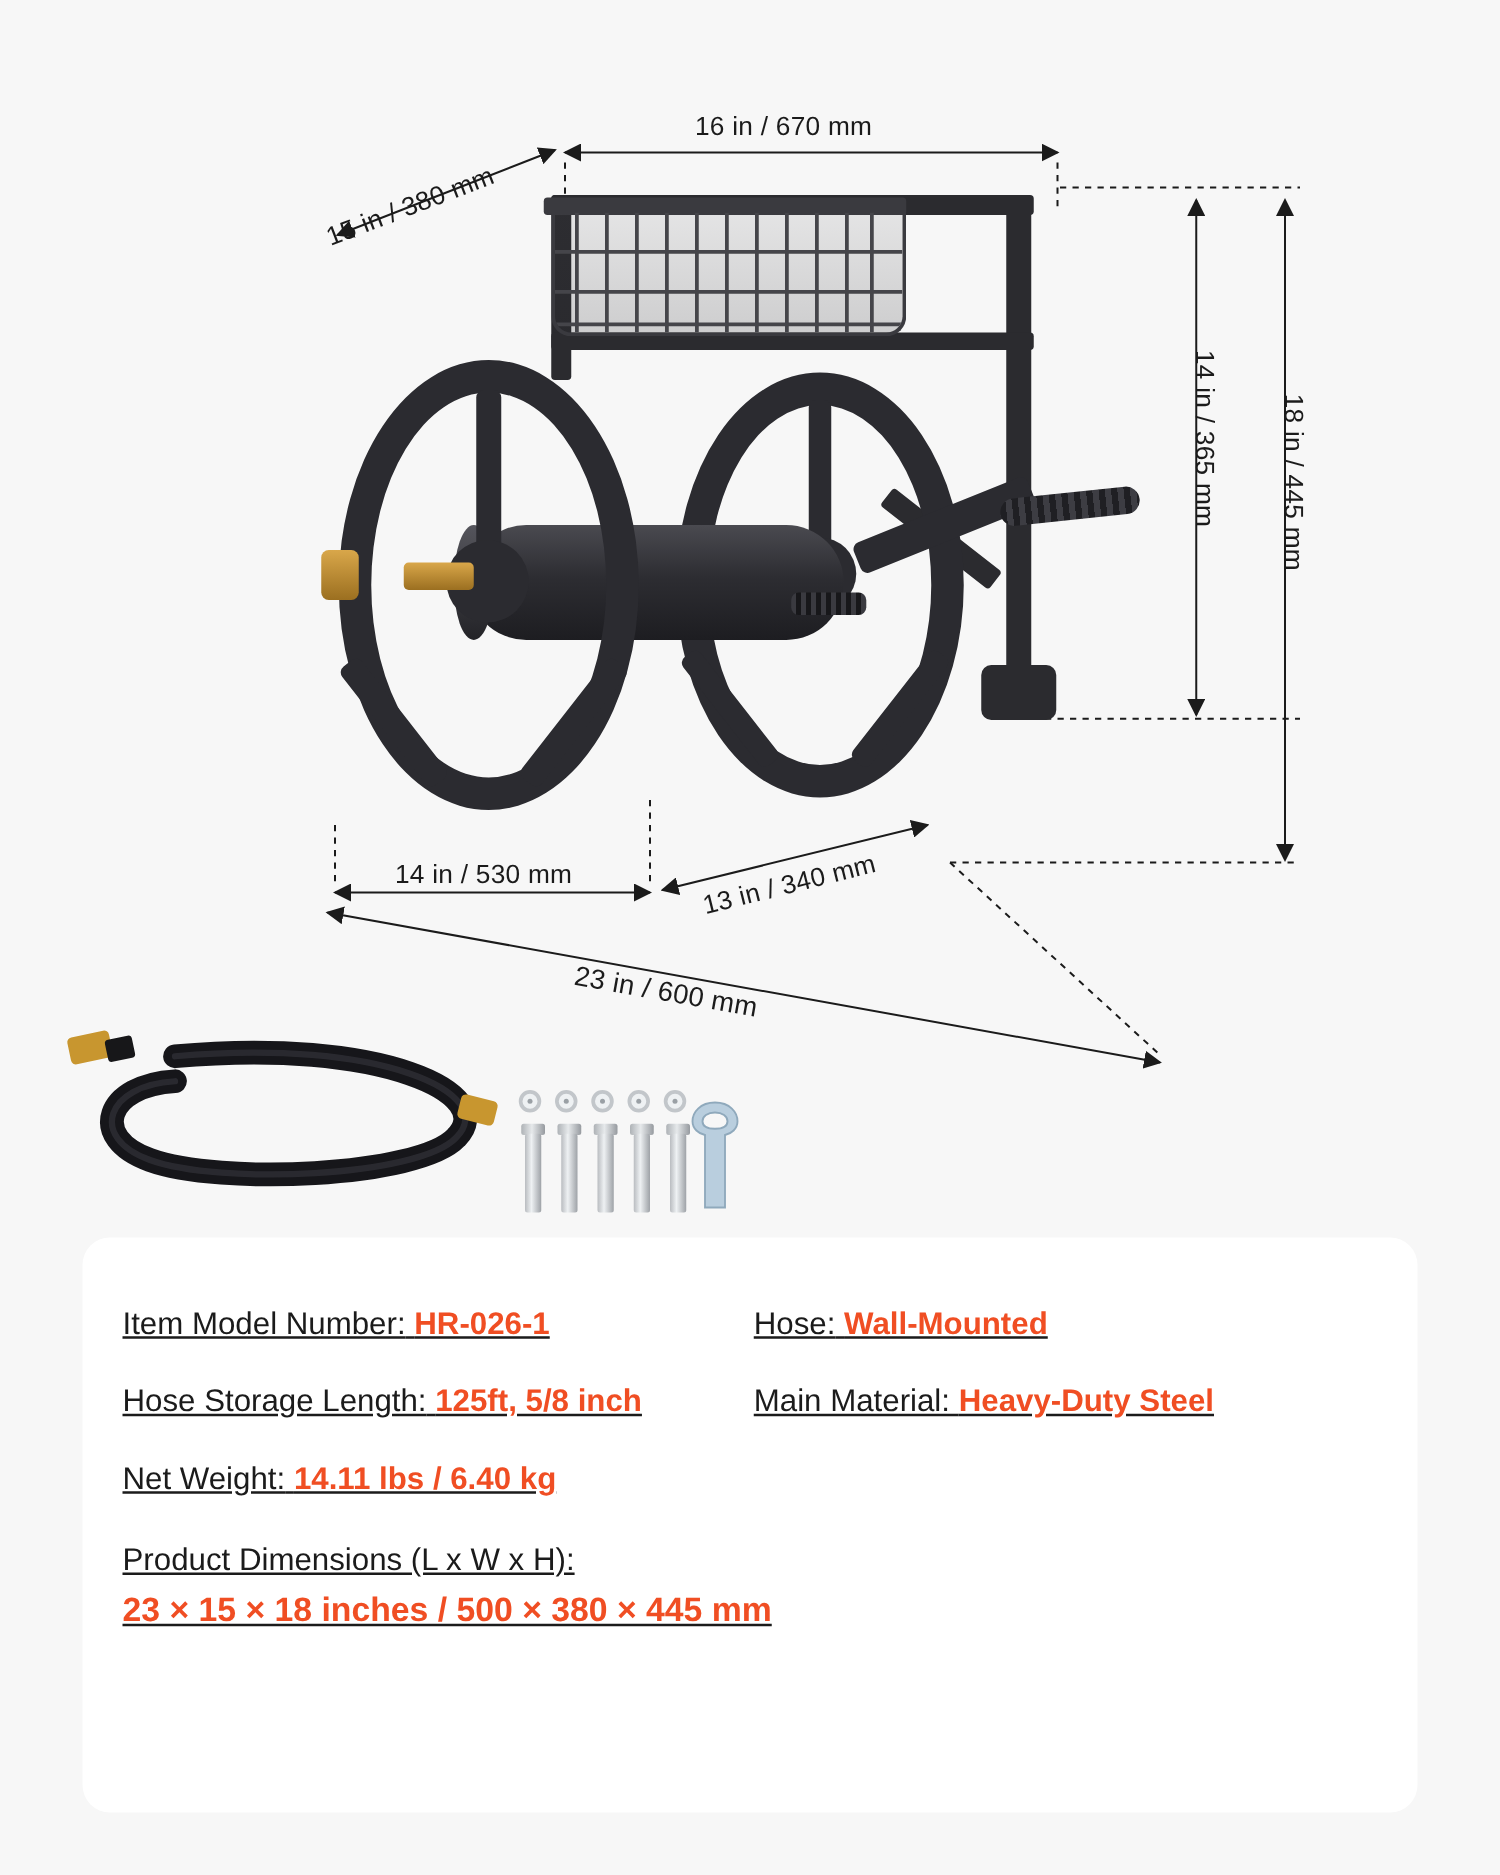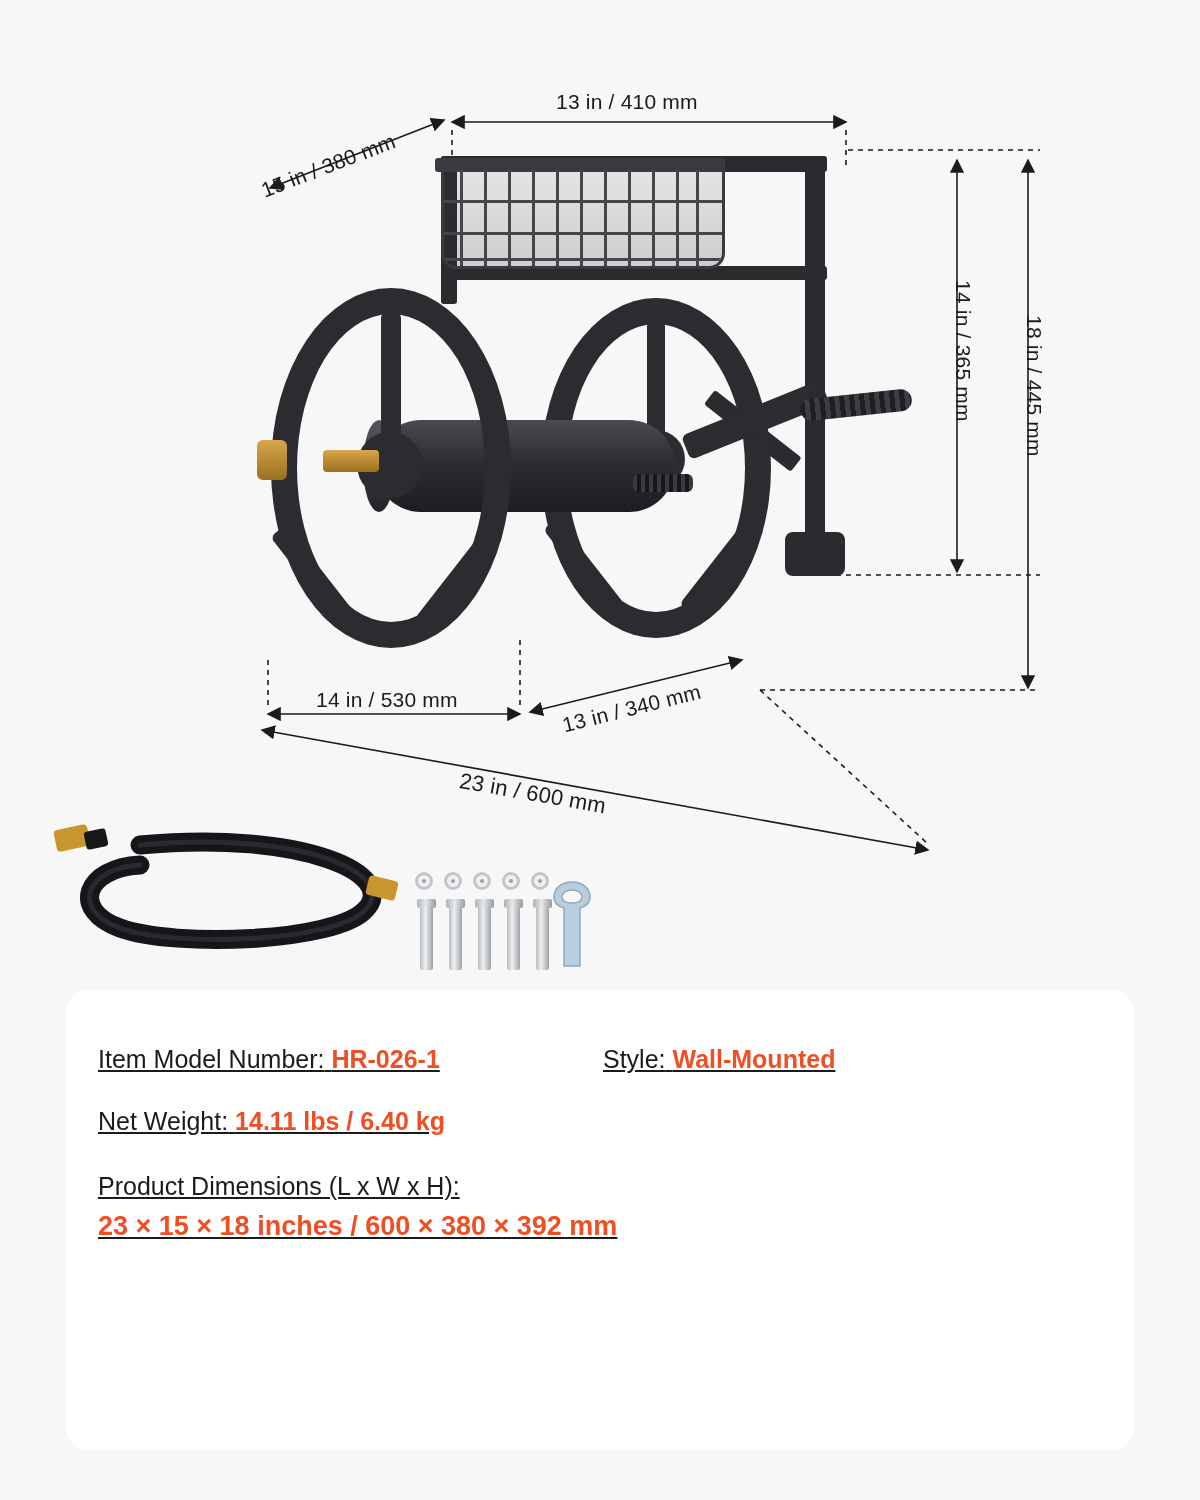--- a/index.html
+++ b/index.html
@@ -274,21 +274,21 @@
 
         <line x1="530" y1="712" x2="742" y2="660" marker-start="url(#ahs)" marker-end="url(#ah)"></line>
 
         <line x1="262" y1="730" x2="928" y2="850" marker-start="url(#ahs)" marker-end="url(#ah)"></line>
         <line x1="760" y1="690" x2="928" y2="844" stroke-dasharray="5,5"></line>
       </g>
     </svg>
 
     <div class="dim-label rot-90" style="left:258px; top:180px; transform: rotate(-21deg);">15 in / 380 mm</div>
 
-    <div class="dim-label" style="left:556px; top:90px;">13 in / 410 mm</div>
+    <div class="dim-label" style="left:556px; top:90px;">16 in / 670 mm</div>
 
     <div class="dim-label rot90" style="left:975px; top:280px;">14 in / 365 mm</div>
 
     <div class="dim-label rot90" style="left:1046px; top:315px;">18 in / 445 mm</div>
 
     <div class="dim-label" style="left:316px; top:688px;">14 in / 530 mm</div>
 
     <div class="dim-label" style="left:560px; top:714px; transform: rotate(-14deg); transform-origin:left top;">13 in / 340 mm</div>
 
     <div class="dim-label" style="left:462px; top:768px; transform: rotate(10deg); transform-origin:left top; font-size:22px;">23 in / 600 mm</div>
@@ -386,37 +386,51 @@
 
       <div class="spec-row">
         <div class="spec-col">
           <div class="spec-item">
             <span>Item Model Number:</span>
             <span class="spec-val">HR-026-1</span>
           </div>
         </div>
         <div class="spec-col">
           <div class="spec-item">
-            <span>Style:</span>
+            <span>Hose:</span>
             <span class="spec-val">Wall-Mounted</span>
           </div>
         </div>
       </div>
 
+      <div class="spec-row">
+        <div class="spec-col">
+          <div class="spec-item">
+            <span>Hose Storage Length:</span>
+            <span class="spec-val">125ft, 5/8 inch</span>
+          </div>
+        </div>
+        <div class="spec-col">
+          <div class="spec-item">
+            <span>Main Material:</span>
+            <span class="spec-val">Heavy-Duty Steel</span>
+          </div>
+        </div>
+      </div>
 
       <div class="spec-row">
         <div class="spec-col">
           <div class="spec-item">
             <span>Net Weight:</span>
             <span class="spec-val">14.11 lbs / 6.40 kg</span>
           </div>
         </div>
       </div>
 
       <div class="spec-full">
         <span>Product Dimensions (L x W x H):</span>
-        <span class="spec-val">23 × 15 × 18 inches / 600 × 380 × 392 mm</span>
+        <span class="spec-val">23 × 15 × 18 inches / 500 × 380 × 445 mm</span>
       </div>
 
     </div>
   </div>
 
 </div>
 
 </body></html>

